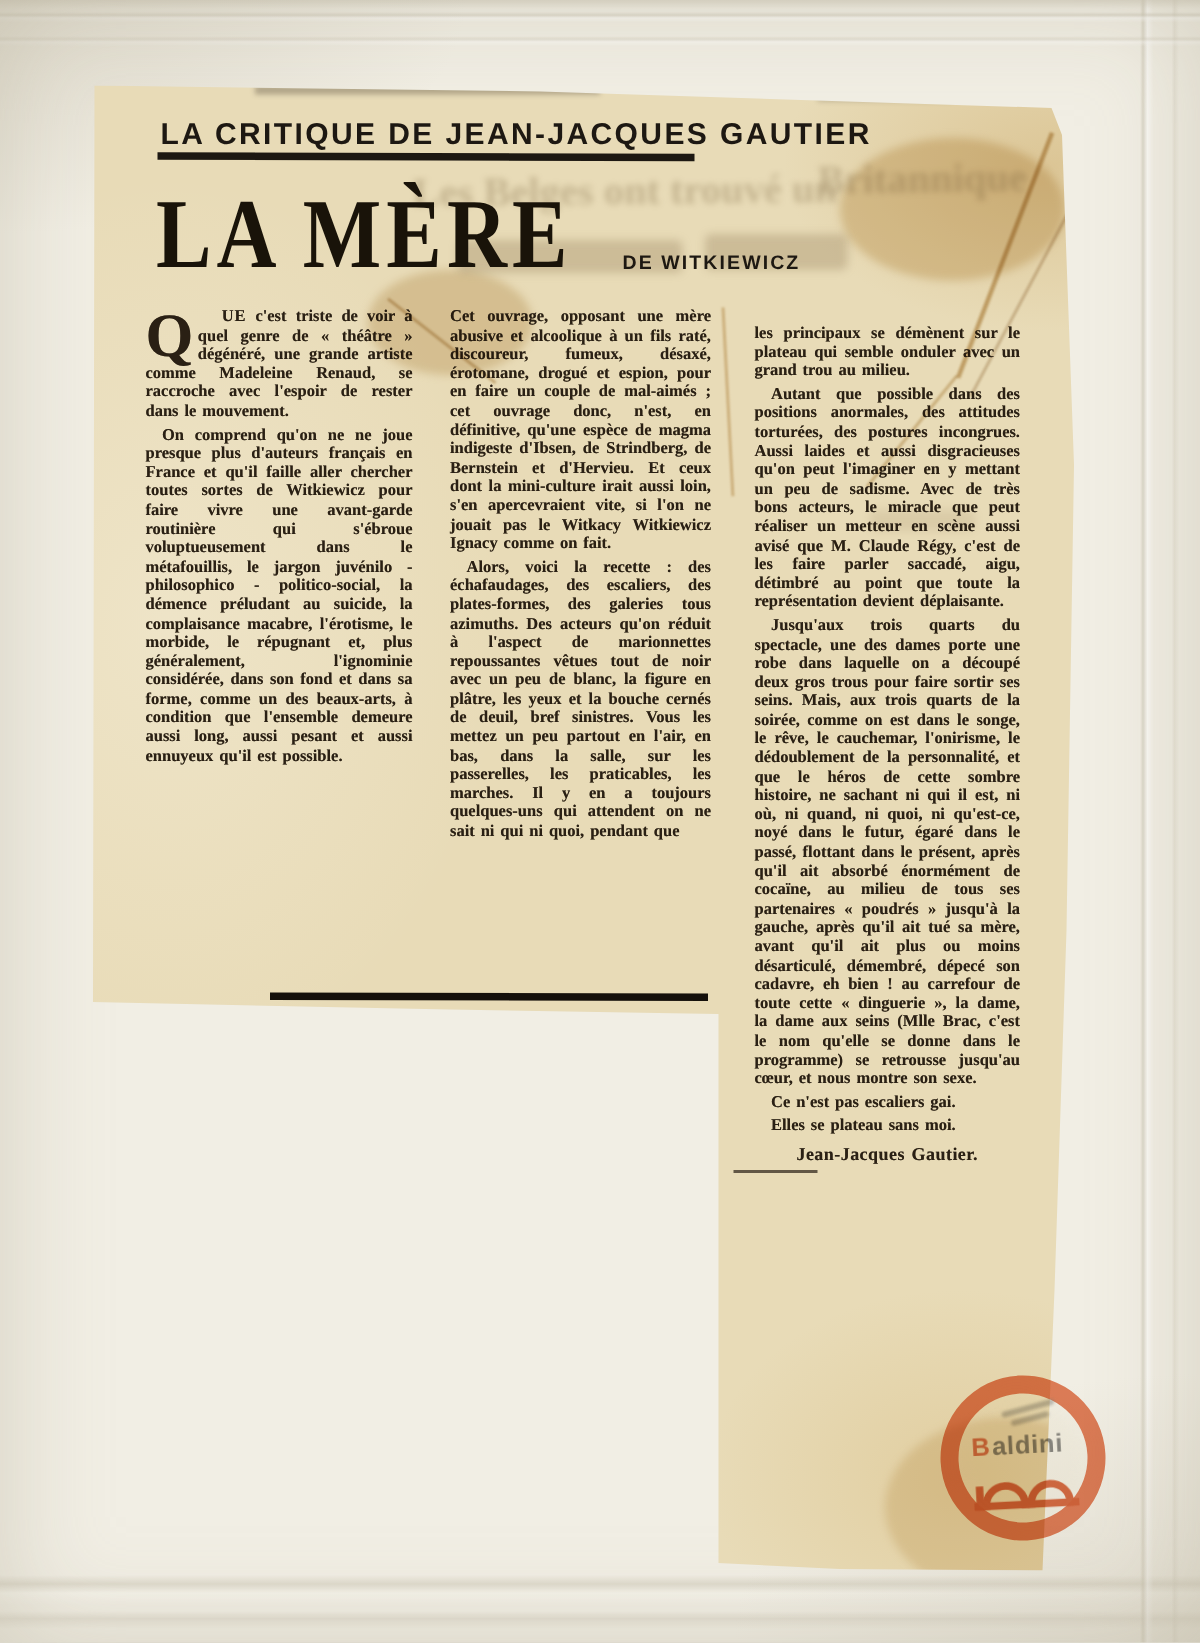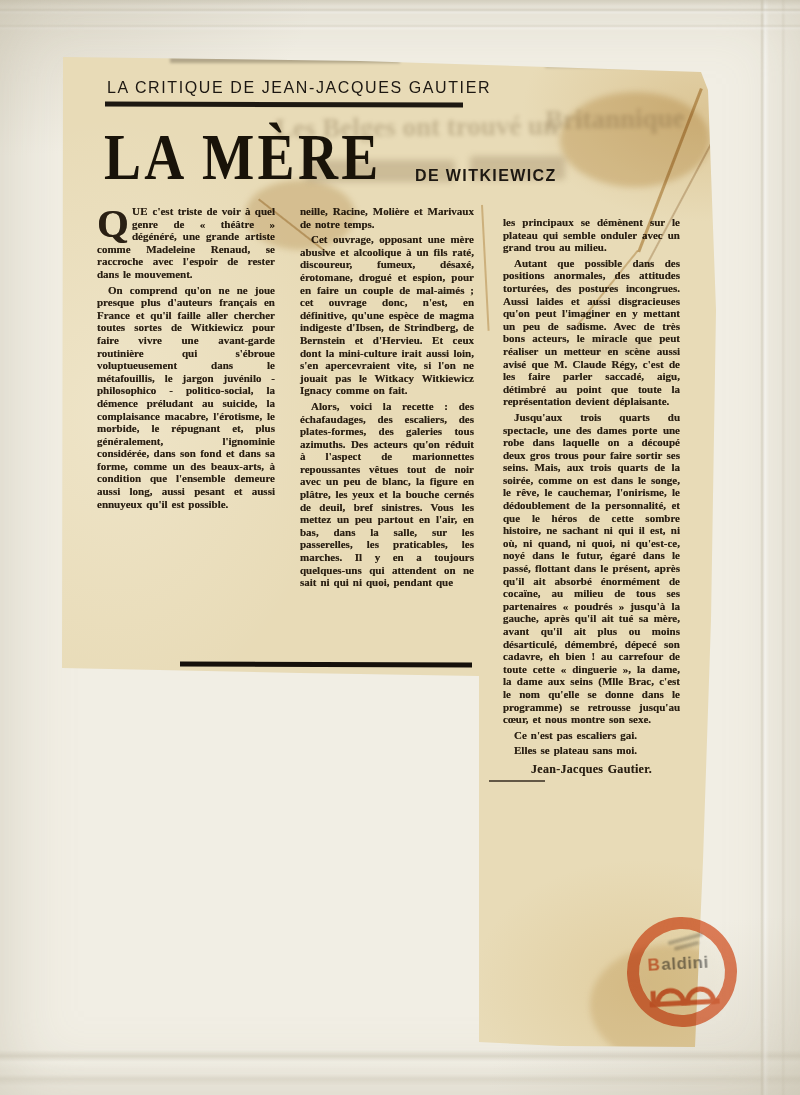--- a/index.html
+++ b/index.html
@@ -29,37 +29,37 @@
     filter: drop-shadow(0 2px 3px rgba(118,102,70,.35));}
   .stain{position:absolute;border-radius:50%;filter:blur(3px);mix-blend-mode:multiply;z-index:4;pointer-events:none;}
   .stainline{position:absolute;transform-origin:top left;filter:blur(.7px);mix-blend-mode:multiply;z-index:4;pointer-events:none;}
   .edge-smudge{position:absolute;filter:blur(1.6px);background:rgba(62,52,40,.32);z-index:4;}
   
   .ghost{position:absolute;z-index:1;font-weight:bold;color:#8a7550;opacity:.38;filter:blur(2px);
     font-family:"Liberation Serif",serif;white-space:nowrap;}
   .ghostbar{position:absolute;z-index:1;background:rgba(138,117,80,.30);filter:blur(3px);border-radius:4px;}
   
   #kicker{position:absolute;left:107px;top:79px;z-index:5;font-family:"Liberation Sans","DejaVu Sans",sans-serif;
-    font-weight:normal;font-size:16px;letter-spacing:1.6px;color:#1d1812;white-space:nowrap;}
+    font-weight:bold;font-size:20px;letter-spacing:1.6px;color:#1d1812;white-space:nowrap;}
   #kicker-rule{position:absolute;left:105px;top:102px;width:358px;height:5px;background:#1d1812;z-index:5;transform:rotate(.15deg);}
   #headline{position:absolute;left:104px;top:124px;z-index:5;font-family:"Liberation Serif","DejaVu Serif",serif;
     font-weight:bold;font-size:66px;line-height:66px;letter-spacing:4px;color:#191309;
     transform:scaleX(.84);transform-origin:left top;white-space:nowrap;}
   #headline-sub{position:absolute;left:415px;top:167px;z-index:5;font-family:"Liberation Sans","DejaVu Sans",sans-serif;
-    font-weight:bold;font-size:16px;letter-spacing:1.4px;color:#1d1812;white-space:nowrap;}
+    font-weight:bold;font-size:13px;letter-spacing:1.4px;color:#1d1812;white-space:nowrap;}
   
   .col{position:absolute;z-index:3;text-align:justify;font-weight:bold;font-size:11px;line-height:12.6px;
     color:#2a2014;word-spacing:1.2px;text-shadow:0 0 .4px rgba(46,34,20,.55);}
   #col1{left:97px;top:205px;width:178px;}
   #col2{left:300px;top:205px;width:174px;}
   #col3{left:503px;top:216px;width:177px;}
   .para{margin:0 0 3px 0;text-indent:11px;}
   .col > div > p:first-child{text-indent:0;}
   .dropcap{float:left;font-size:41px;line-height:33px;padding:2px 3px 0 0;font-weight:bold;}
-  .leadcaps{letter-spacing:.5px;}
+  .leadcaps{letter-spacing:.5px;margin-left:16px;}
   .sig{margin:6px 0 0 0;text-align:center;font-size:12px;font-weight:bold;letter-spacing:.3px;}
   #sig-rule{width:56px;height:2px;background:#2a2014;opacity:.7;margin:4px 0 0 -14px;}
   #bottom-rule{position:absolute;left:180px;top:662px;width:292px;height:4.5px;background:#15100b;z-index:5;transform:rotate(.15deg);}
   
   #stamp{position:absolute;left:627px;top:917px;width:110px;height:110px;box-sizing:border-box;z-index:10;
     border:12px solid rgba(228,110,68,.85);border-radius:50%;
     background:radial-gradient(circle, rgba(252,250,243,.62) 52%, rgba(252,250,243,.22) 78%);
     mix-blend-mode:multiply;transform:rotate(-3deg);}
   .stamp-small{position:absolute;background:rgba(128,128,126,.45);filter:blur(1.2px);transform:rotate(-12deg);border-radius:2px;}
   #stamp-name{position:absolute;left:9px;top:25px;font-family:"Liberation Sans","DejaVu Sans",sans-serif;
@@ -97,21 +97,20 @@
     <div id="headline-sub">DE WITKIEWICZ</div>
 
     <div class="col" id="col1">
       <div>
           <p class="para"><span class="dropcap">Q</span><span class="leadcaps">UE</span> c'est triste de voir à quel genre de « théâtre » dégénéré, une grande artiste comme Madeleine Renaud, se raccroche avec l'espoir de rester dans le mouvement.</p>
           <p class="para">On comprend qu'on ne ne joue presque plus d'auteurs français en France et qu'il faille aller chercher toutes sortes de Witkiewicz pour faire vivre une avant-garde routinière qui s'ébroue voluptueusement dans le métafouillis, le jargon juvénilo - philosophico - politico-social, la démence préludant au suicide, la complaisance macabre, l'érotisme, le morbide, le répugnant et, plus généralement, l'ignominie considérée, dans son fond et dans sa forme, comme un des beaux-arts, à condition que l'ensemble demeure aussi long, aussi pesant et aussi ennuyeux qu'il est possible.</p>
         </div>
     </div>
     <div class="col" id="col2">
       <div>
-          <p class="para">neille, Racine, Molière et Marivaux de notre temps.</p>
           <p class="para">Cet ouvrage, opposant une mère abusive et alcoolique à un fils raté, discoureur, fumeux, désaxé, érotomane, drogué et espion, pour en faire un couple de mal-aimés ; cet ouvrage donc, n'est, en définitive, qu'une espèce de magma indigeste d'Ibsen, de Strindberg, de Bernstein et d'Hervieu. Et ceux dont la mini-culture irait aussi loin, s'en apercevraient vite, si l'on ne jouait pas le Witkacy Witkiewicz Ignacy comme on fait.</p>
           <p class="para">Alors, voici la recette : des échafaudages, des escaliers, des plates-formes, des galeries tous azimuths. Des acteurs qu'on réduit à l'aspect de marionnettes repoussantes vêtues tout de noir avec un peu de blanc, la figure en plâtre, les yeux et la bouche cernés de deuil, bref sinistres. Vous les mettez un peu partout en l'air, en bas, dans la salle, sur les passerelles, les praticables, les marches. Il y en a toujours quelques-uns qui attendent on ne sait ni qui ni quoi, pendant que</p>
         </div>
     </div>
     <div class="col" id="col3">
       <div>
           <p class="para">les principaux se démènent sur le plateau qui semble onduler avec un grand trou au milieu.</p>
           <p class="para">Autant que possible dans des positions anormales, des attitudes torturées, des postures incongrues. Aussi laides et aussi disgracieuses qu'on peut l'imaginer en y mettant un peu de sadisme. Avec de très bons acteurs, le miracle que peut réaliser un metteur en scène aussi avisé que M. Claude Régy, c'est de les faire parler saccadé, aigu, détimbré au point que toute la représentation devient déplaisante.</p>
           <p class="para">Jusqu'aux trois quarts du spectacle, une des dames porte une robe dans laquelle on a découpé deux gros trous pour faire sortir ses seins. Mais, aux trois quarts de la soirée, comme on est dans le songe, le rêve, le cauchemar, l'onirisme, le dédoublement de la personnalité, et que le héros de cette sombre histoire, ne sachant ni qui il est, ni où, ni quand, ni quoi, ni qu'est-ce, noyé dans le futur, égaré dans le passé, flottant dans le présent, après qu'il ait absorbé énormément de cocaïne, au milieu de tous ses partenaires « poudrés » jusqu'à la gauche, après qu'il ait tué sa mère, avant qu'il ait plus ou moins désarticulé, démembré, dépecé son cadavre, eh bien ! au carrefour de toute cette « dinguerie », la dame, la dame aux seins (Mlle Brac, c'est le nom qu'elle se donne dans le programme) se retrousse jusqu'au cœur, et nous montre son sexe.</p>
           <p class="para">Ce n'est pas escaliers gai.</p>

